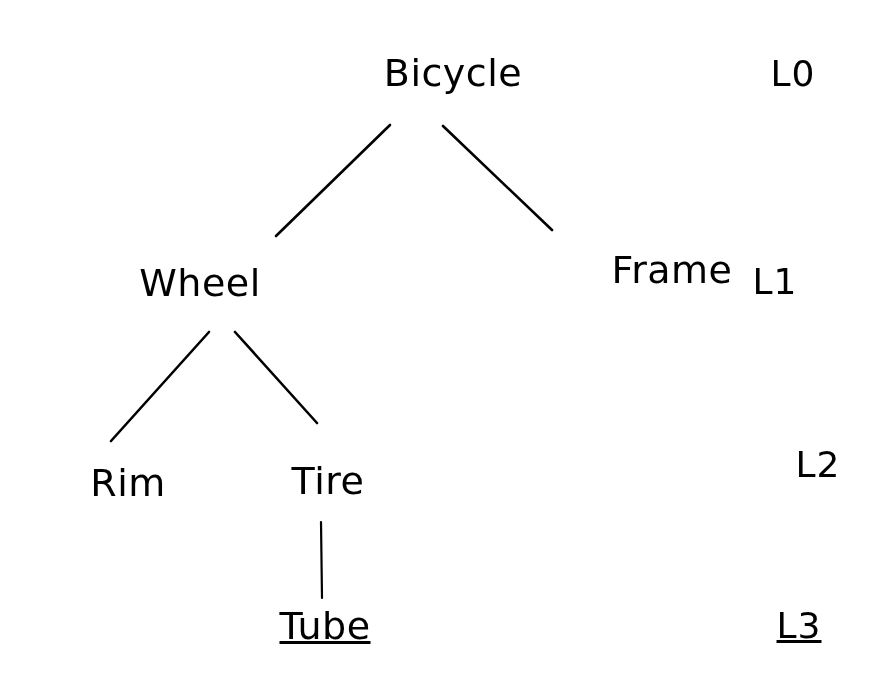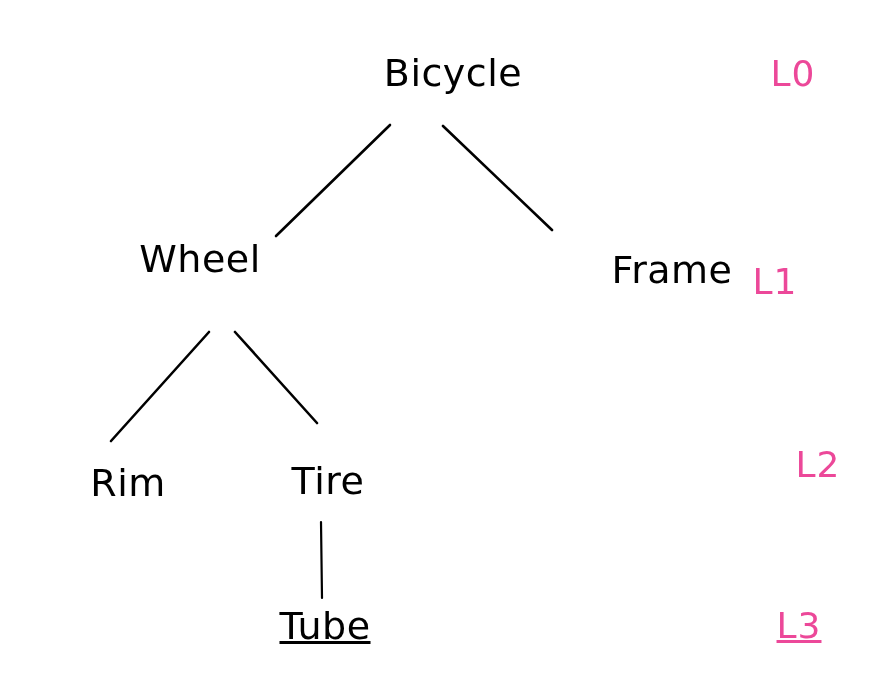--- a/index.html
+++ b/index.html
@@ -35,21 +35,21 @@
     font-family: "DejaVu Sans", sans-serif;
     font-size: 38px;
     font-weight: 400;
     line-height: 1;
     letter-spacing: 0.5px;
     transform: translate(-50%, 0);
   }
   .level-label {
     position: absolute;
     white-space: nowrap;
-    color: #ec4899;
+    color: #000000;
     font-family: "DejaVu Sans", sans-serif;
     font-size: 36px;
     font-weight: 400;
     line-height: 1;
     letter-spacing: 1px;
     transform: translate(-50%, 0);
   }
 </style>
 </head>
 <body>
@@ -59,21 +59,21 @@
   <svg id="edge-layer" viewBox="0 0 870 690" width="870" height="690" xmlns="http://www.w3.org/2000/svg">
     <line stroke="#000000" stroke-width="2.6" stroke-linecap="round" x1="390" y1="125" x2="276" y2="236"></line>
     <line stroke="#000000" stroke-width="2.6" stroke-linecap="round" x1="443" y1="126" x2="552" y2="230"></line>
     <line stroke="#000000" stroke-width="2.6" stroke-linecap="round" x1="209" y1="332" x2="111" y2="441"></line>
     <line stroke="#000000" stroke-width="2.6" stroke-linecap="round" x1="235" y1="332" x2="317" y2="423"></line>
     <line stroke="#000000" stroke-width="2.2" stroke-linecap="round" x1="321" y1="522" x2="322" y2="598"></line>
   </svg>
 
   <div class="node-label" style="left:409px; top:54px;margin-left:44px;">Bicycle</div>
 
-  <div class="node-label" style="left:200px; top:240px;">Wheel</div>
+  <div class="node-label" style="left:200px; top:264px;">Wheel</div>
 
   <div class="node-label" style="left:640px; top:251px;margin-left:32px;">Frame</div>
 
   <div class="node-label" style="left:328px; top:462px;">Tire</div>
 
   <div class="node-label" style="left:128px; top:464px;">Rim</div>
 
   <div class="node-label" style="left:325px; top:607px;text-decoration:underline;">Tube</div>
 
   <div class="level-label" style="left:793px; top:56px;">L0</div>

